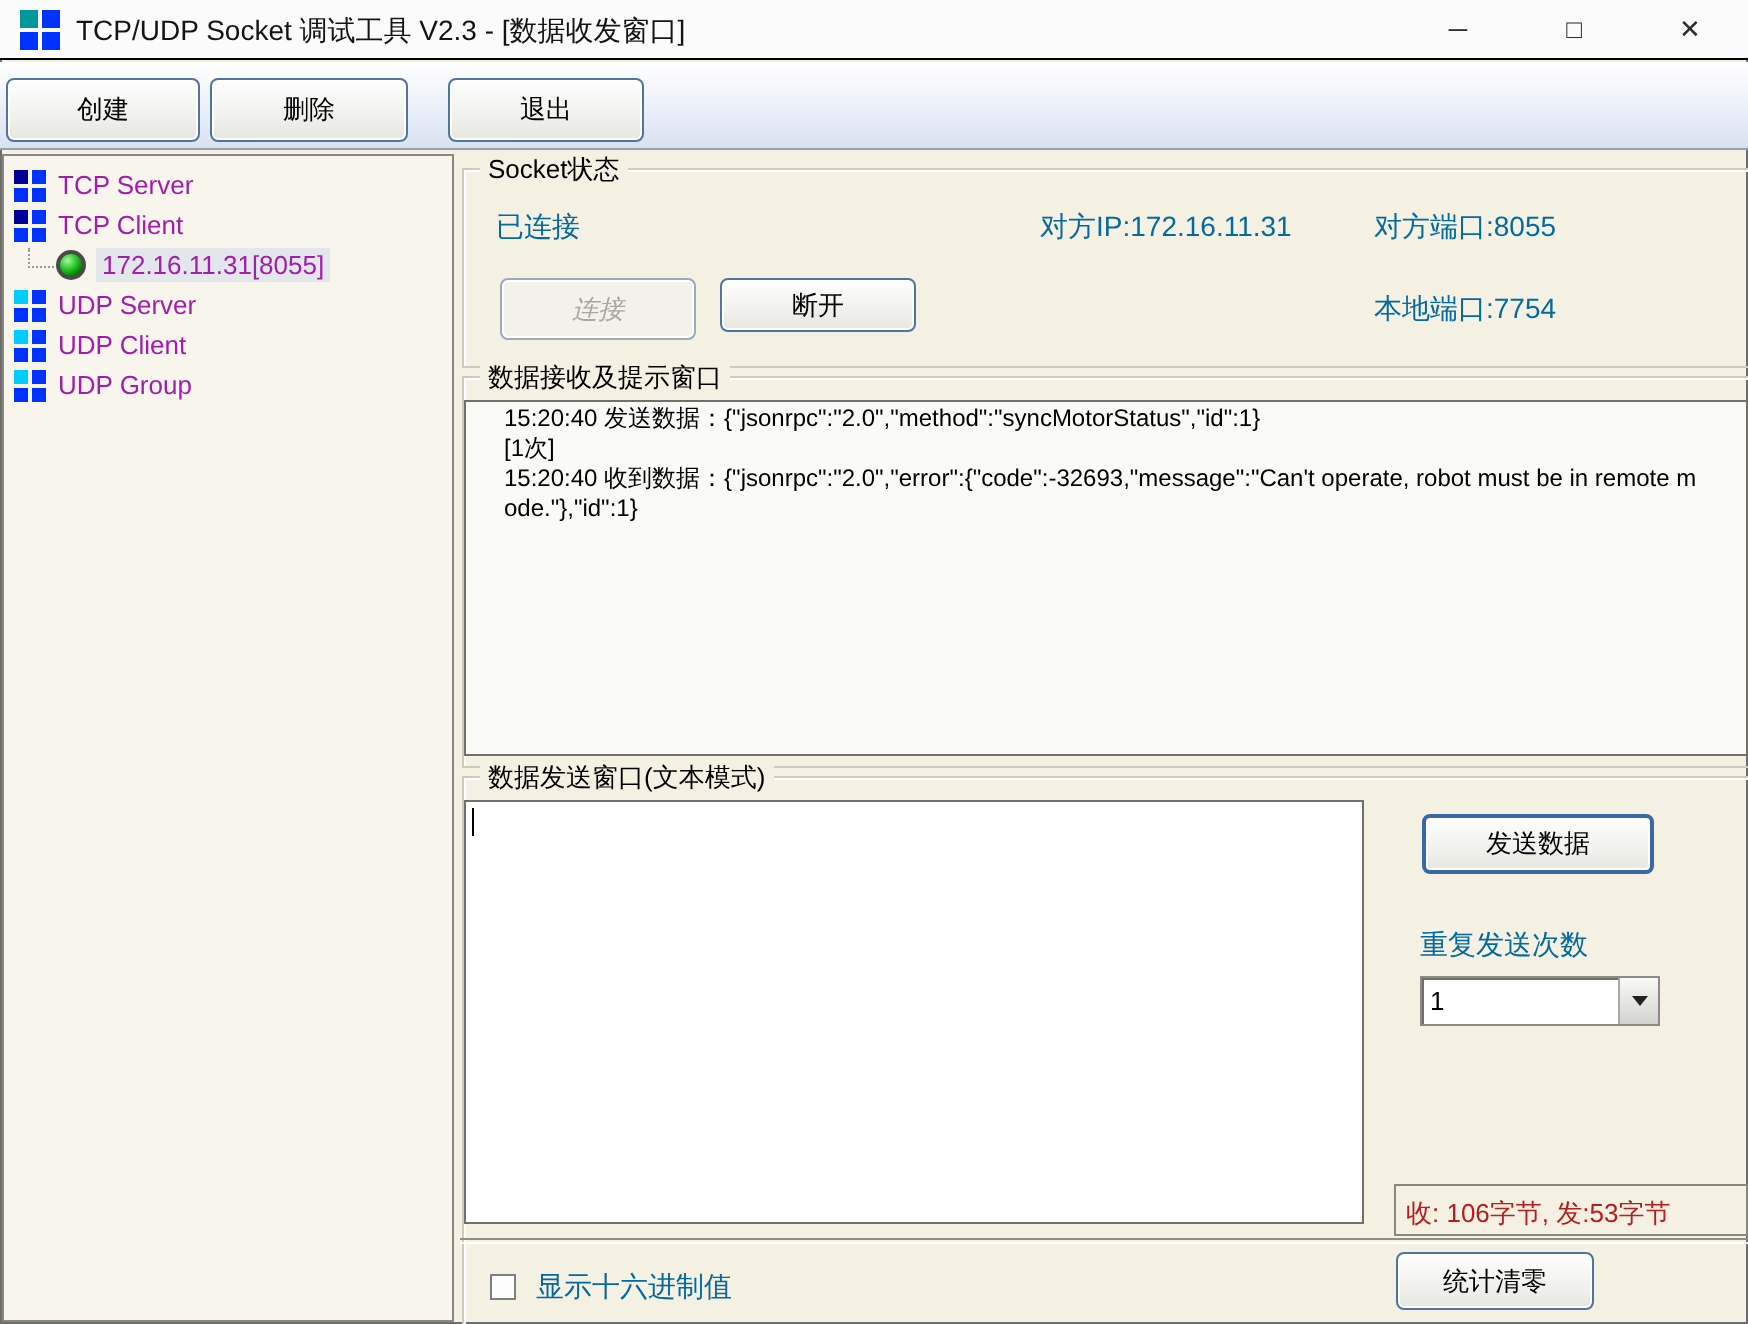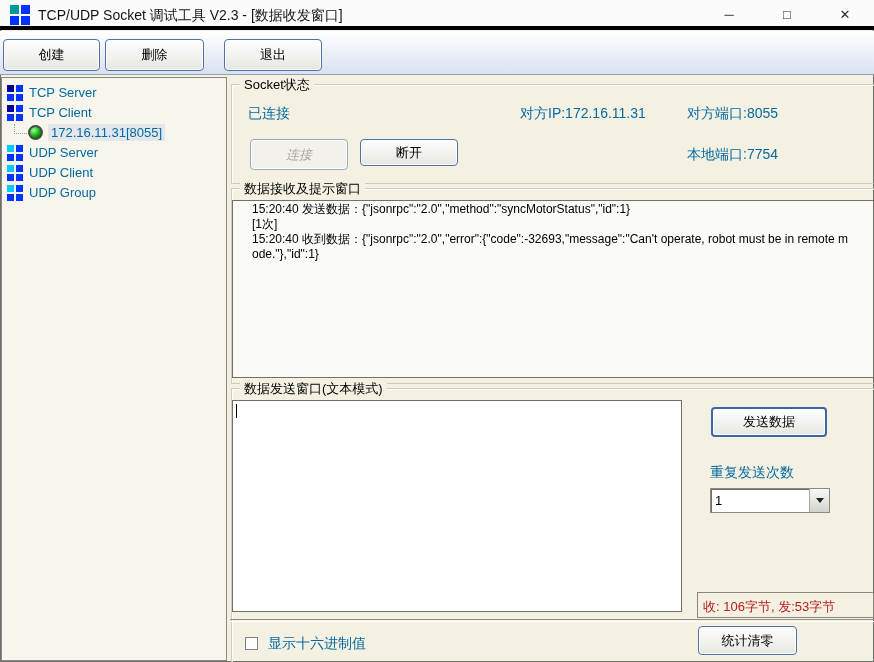--- a/index.html
+++ b/index.html
@@ -6,21 +6,21 @@
   body { font-family: "Liberation Sans", sans-serif; background:#888; }
   .window {
     position: relative; width: 874px; height: 662px;
     background: #F4F1E3; overflow: hidden;
     box-shadow: inset 0 0 0 1px #6e6e6e;
     font-family: "Liberation Sans", sans-serif;
   }
   
   .titlebar {
     position:absolute; left:0; top:0; width:874px; height:30px;
-    background:#FBFBFB; border-bottom:4px solid #000000;padding-left:12px;
+    background:#FBFBFB; border-bottom:1px solid #000000;padding-left:12px;
   }
   .app-icon { position:absolute; left:10px; top:5px; width:20px; height:20px; }
   .app-icon i, .sq-icon i { position:absolute; display:block; }
   .app-icon .tl { left:0; top:0; width:9px; height:9px; background:#009999; }
   .app-icon .tr { left:11px; top:0; width:9px; height:9px; background:#0033FF; }
   .app-icon .bl { left:0; top:11px; width:9px; height:9px; background:#0033FF; }
   .app-icon .br { left:11px; top:11px; width:9px; height:9px; background:#0033FF; }
   .title-text { position:absolute; left:38px; top:0; line-height:30px; font-size:14px; color:#141414; white-space:nowrap; }
   .winbtn { position:absolute; top:0; width:58px; height:30px; text-align:center; line-height:30px; font-size:13px; color:#2b2b2b; cursor:default; }
   .winbtn.min { right:116px; } .winbtn.max { right:58px; } .winbtn.close { right:0; }
@@ -39,21 +39,21 @@
   }
   .tb-btn { position:absolute; top:8px; height:32px; }
   .tb-create { left:3px;  width:97px; }
   .tb-delete { left:105px; width:99px; }
   .tb-exit   { left:224px; width:98px; }
   
   .tree-panel {
     position:absolute; left:1px; top:77px; width:226px; height:584px;
     background:#F8F6EC; border:1px solid #89887E; padding-top:4px;
   }
-  .tree-row { height:20px; display:flex; align-items:center; padding-left:5px; font-size:13px; color:#0369a1; white-space:nowrap; }
+  .tree-row { height:20px; display:flex; align-items:center; padding-left:5px; font-size:13px; color:#a21caf; white-space:nowrap; }
   .sq-icon { position:relative; width:16px; height:16px; margin-right:6px; flex:0 0 16px; }
   .sq-icon .tl { left:0; top:1px; width:7px; height:7px; }
   .sq-icon .tr { left:9px; top:1px; width:7px; height:7px; background:#0033FF; }
   .sq-icon .bl { left:0; top:10px; width:7px; height:7px; background:#0033FF; }
   .sq-icon .br { left:9px; top:10px; width:7px; height:7px; background:#0033FF; }
   .sq-icon.tcp .tl { background:#000099; }
   .sq-icon.udp .tl { background:#00CCFF; }
   .connector { width:13px; height:10px; margin:-6px 1px 0 7px;
     border-left:1px dotted #9a9a9a; border-bottom:1px dotted #9a9a9a; flex:0 0 13px; }
   .sphere {

